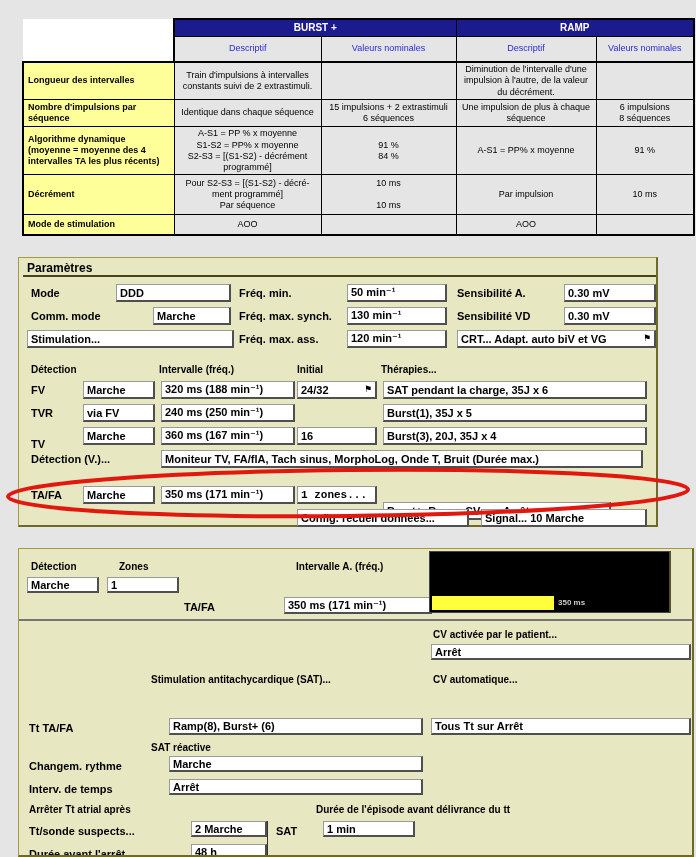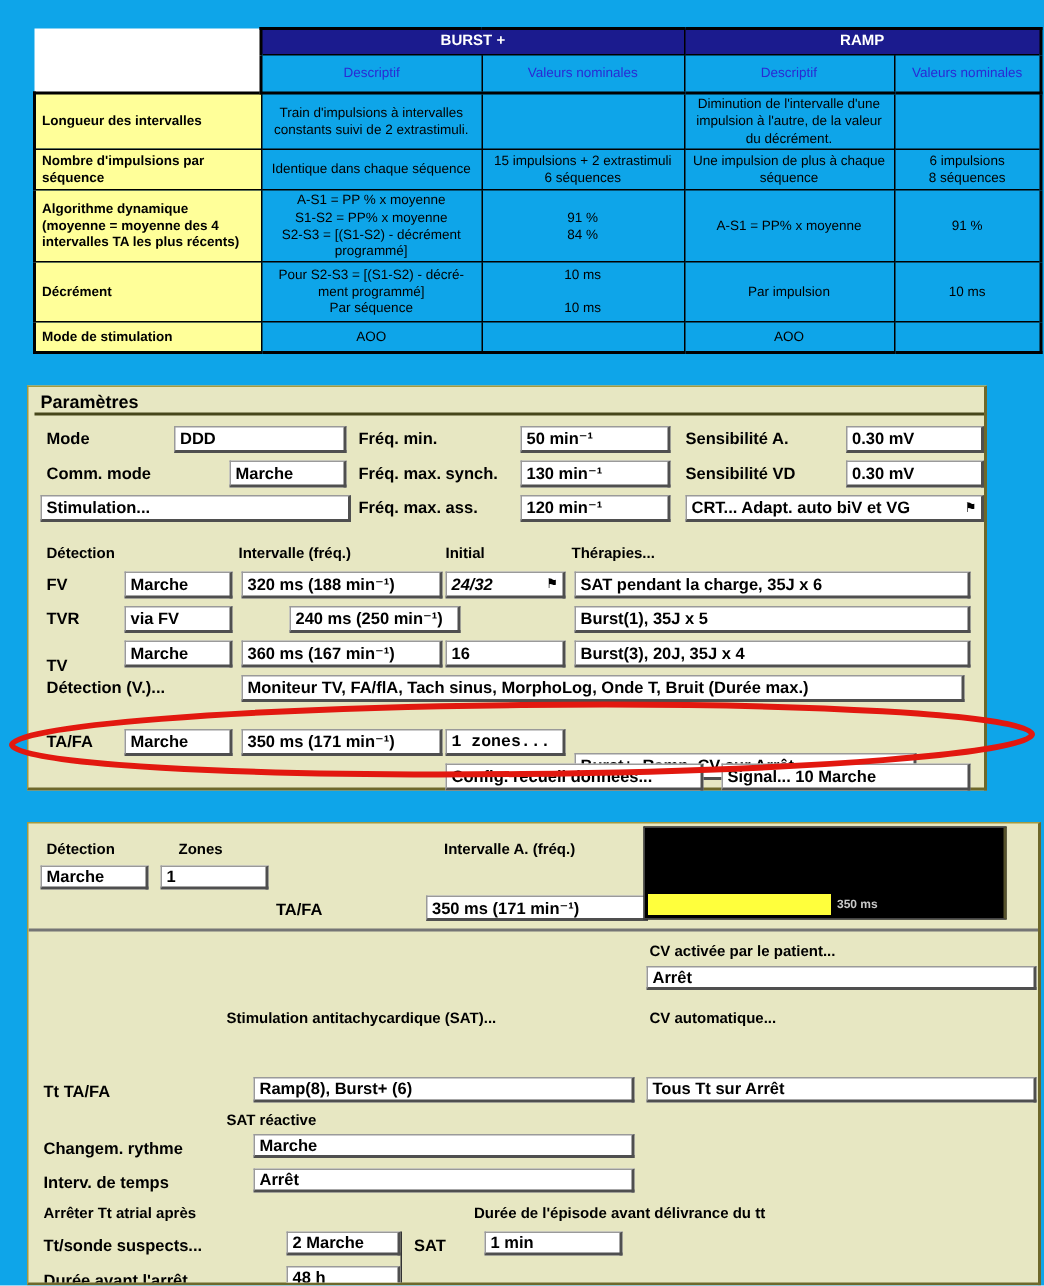--- a/index.html
+++ b/index.html
@@ -1,18 +1,18 @@
 <!DOCTYPE html>
 <html><head>
 <meta charset="utf-8">
 <style>
   * { margin:0; padding:0; box-sizing:border-box; }
   html,body { background:#ffffff; }
   #screen {
-    position:relative; width:696px; height:857px; background:#0ea5e9;
+    position:relative; width:696px; height:857px; background:#e5e5e5;
     font-family:"Liberation Sans","DejaVu Sans",sans-serif; overflow:hidden;
   }
   
   #cmp-table { position:absolute; left:22px; top:18px; width:671px;
     border-collapse:collapse; table-layout:fixed; font-size:9px; color:#000; }
   #cmp-table td, #cmp-table th { border:1px solid #000; text-align:center;
     vertical-align:middle; padding:1px 3px; white-space:pre-line; line-height:1.25; }
   #cmp-table .ghost { border:none; background:#fff; }
   #cmp-table .group { background:#1b1b8e; color:#fff; font-weight:bold; font-size:10px; }
   #cmp-table .sub { color:#2a2ad4; }
@@ -139,29 +139,29 @@
     </div>
 
     <div class="hdr" style="left:12px; top:106px;">Détection</div>
     <div class="hdr" style="left:140px; top:106px;">Intervalle (fréq.)</div>
     <div class="hdr" style="left:278px; top:106px;">Initial</div>
     <div class="hdr" style="left:362px; top:106px;">Thérapies...</div>
 
     <div class="lbl" style="left:12px; top:126px;">FV</div>
     <div class="field" style="left:64px; top:123px; width:72px;">Marche</div>
     <div class="field" style="left:142px; top:123px; width:134px;text-align:right;">320 ms (188 min⁻¹)</div>
-    <div class="field" style="left:278px; top:123px; width:80px;font-style:italic;">
+    <div class="field" style="left:278px; top:123px; width:80px;">
       <span>24/32</span>
       <span class="flag">⚑</span>
     </div>
     <div class="field" style="left:364px; top:123px; width:264px;">SAT pendant la charge, 35J x 6</div>
 
     <div class="lbl" style="left:12px; top:149px;">TVR</div>
     <div class="field" style="left:64px; top:146px; width:72px;">via FV</div>
-    <div class="field" style="left:142px; top:146px; width:114px;margin-left:32px;">240 ms (250 min⁻¹)</div>
+    <div class="field" style="left:142px; top:146px; width:134px;">240 ms (250 min⁻¹)</div>
     <div class="field" style="left:364px; top:146px; width:264px;">Burst(1), 35J x 5</div>
 
     <div class="lbl" style="left:12px; top:180px;">TV</div>
     <div class="field" style="left:64px; top:169px; width:72px;">Marche</div>
     <div class="field" style="left:142px; top:169px; width:134px;">360 ms (167 min⁻¹)</div>
     <div class="field" style="left:278px; top:169px; width:80px;">16</div>
     <div class="field" style="left:364px; top:169px; width:264px;">Burst(3), 20J, 35J x 4</div>
 
     <div class="lbl" style="left:12px; top:195px;">Détection (V.)...</div>
     <div class="field" style="left:142px; top:192px; width:482px;">Moniteur TV, FA/flA, Tach sinus, MorphoLog, Onde T, Bruit (Durée max.)</div>

